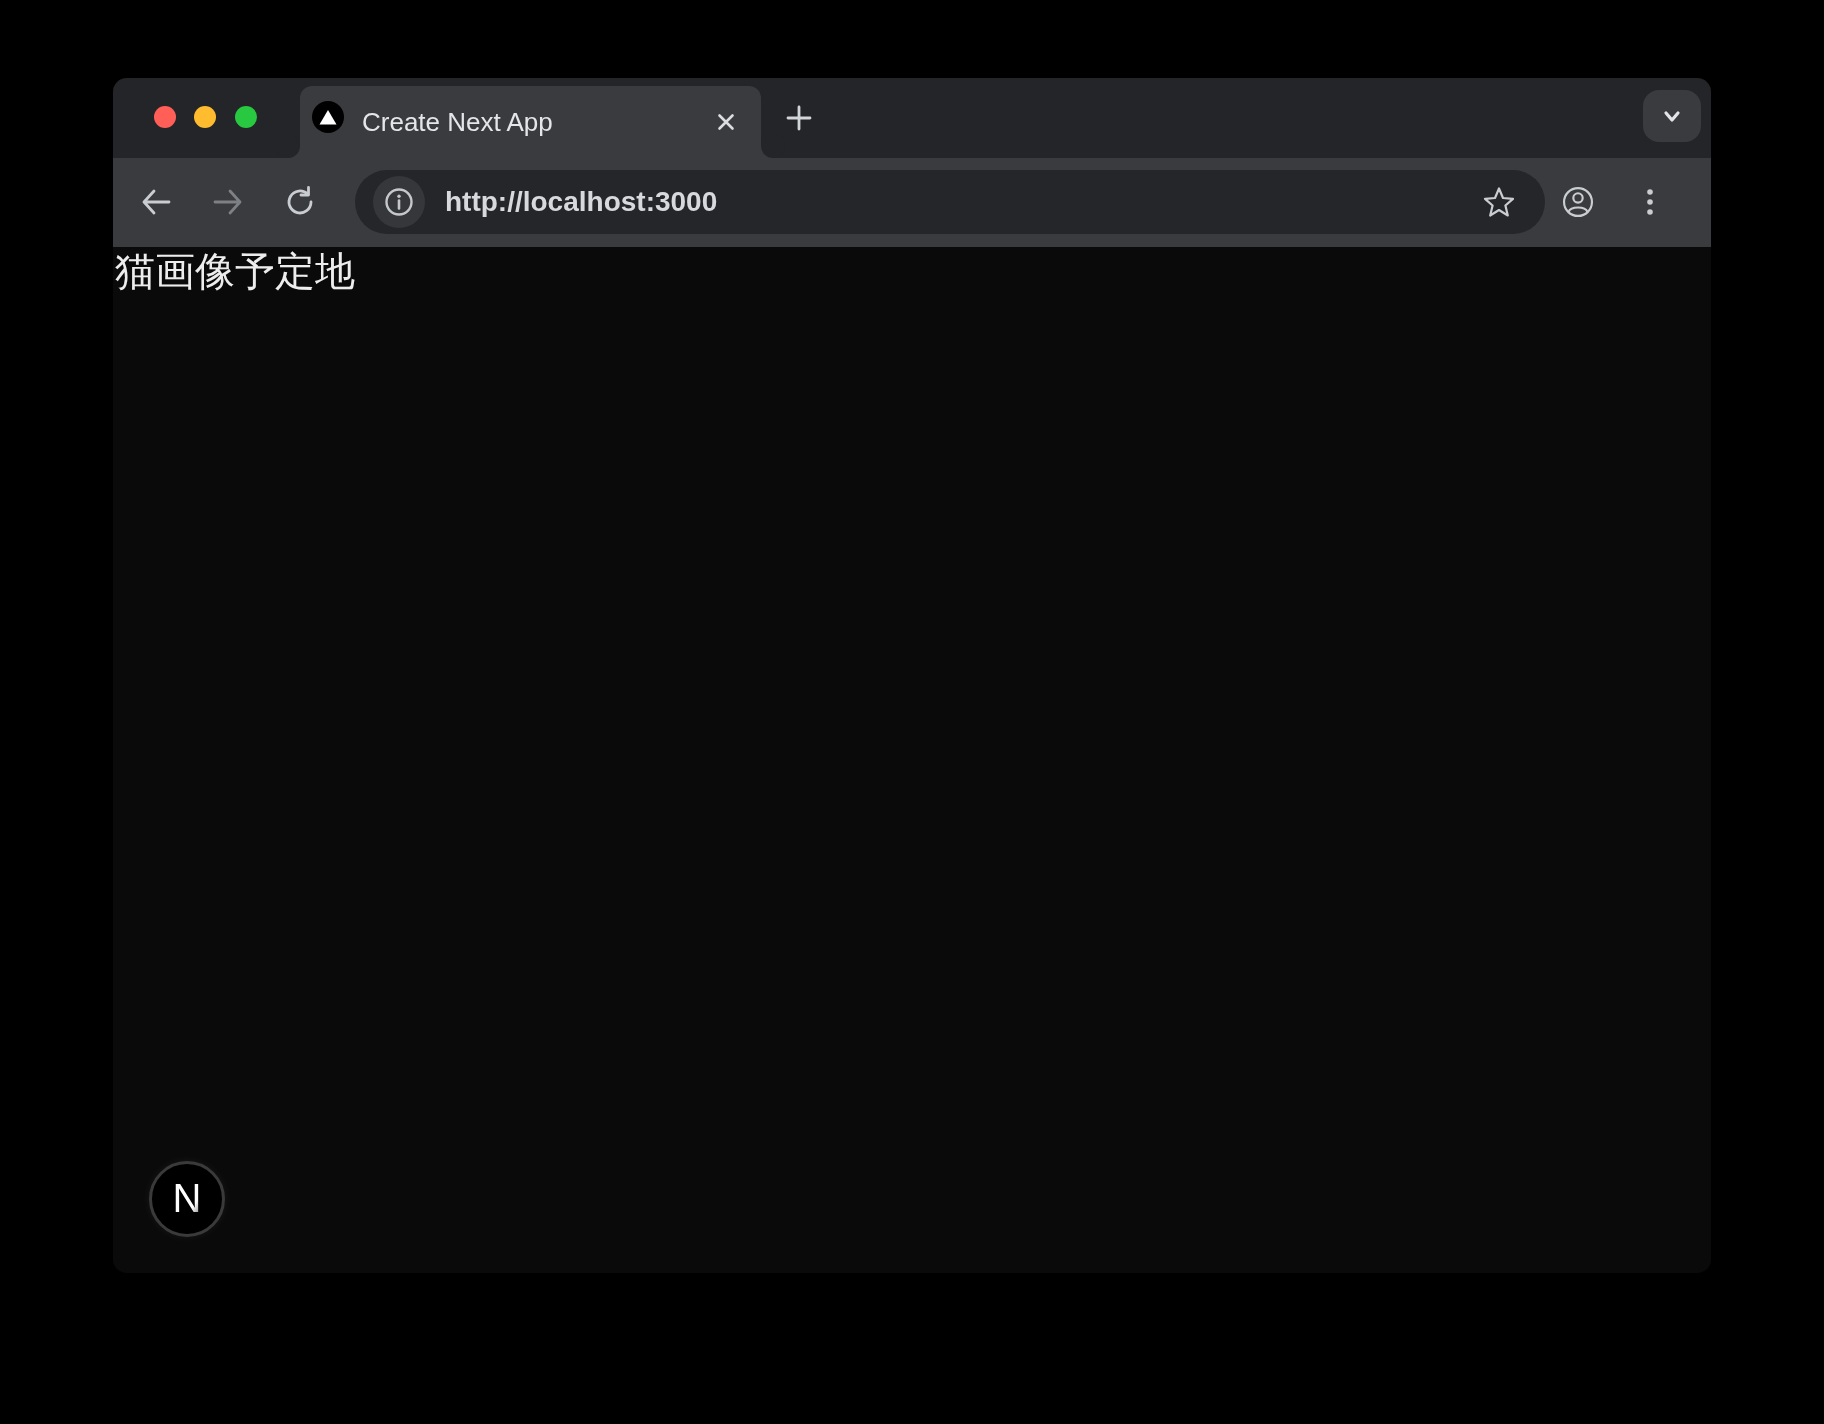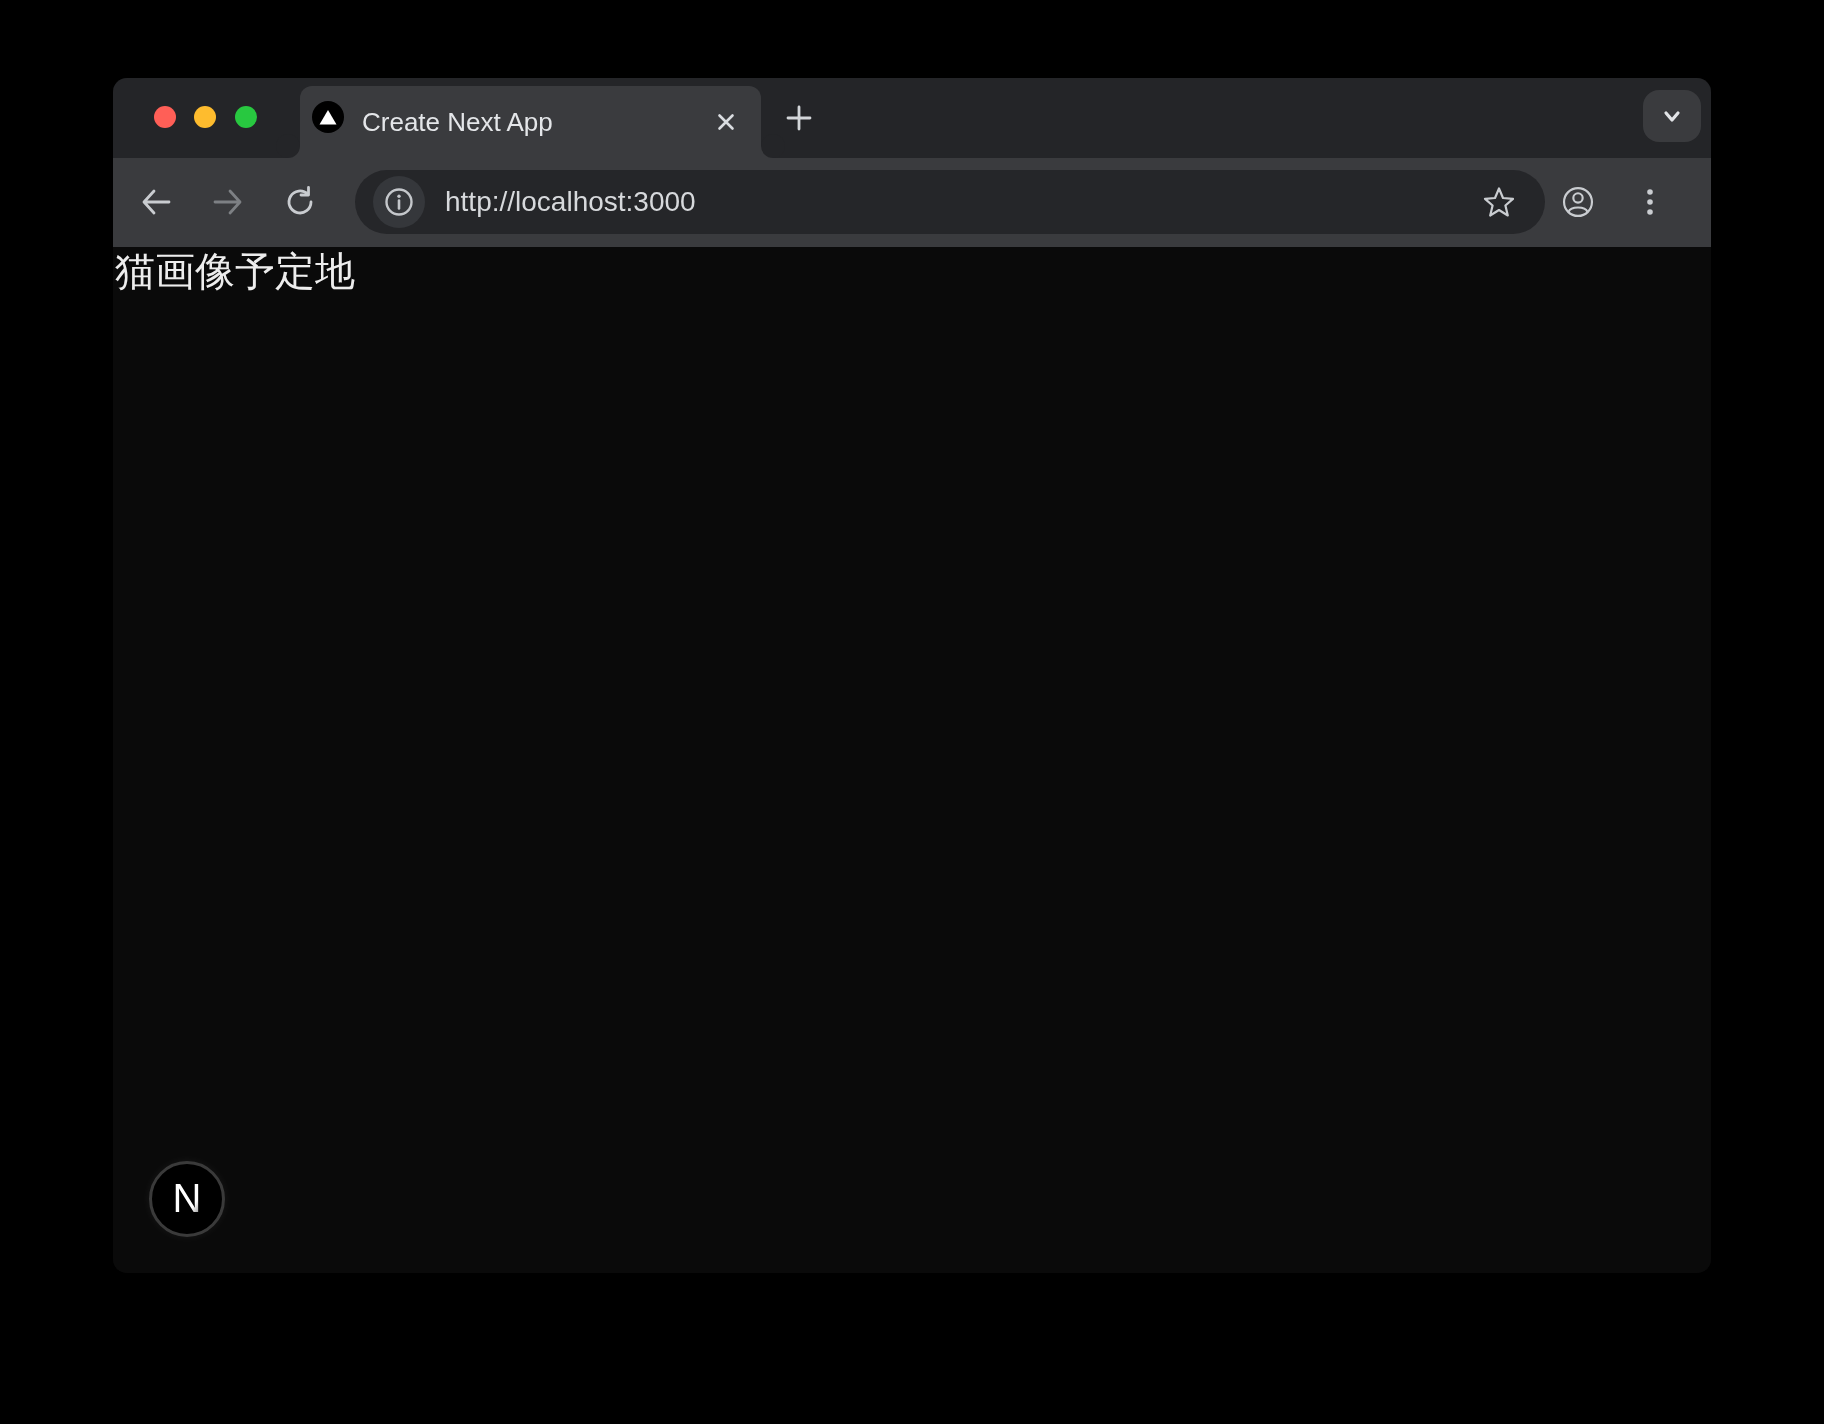--- a/index.html
+++ b/index.html
@@ -65,21 +65,21 @@
   .omnibox {
     position:absolute; left:242px; top:12px; width:1190px; height:64px;
     background:#252629; border-radius:32px;
   }
   .site-chip {
     position:absolute; left:18px; top:6px; width:52px; height:52px; border-radius:50%;
     background:#35373b; display:flex; align-items:center; justify-content:center; cursor:pointer;
   }
   .url-text {
     position:absolute; left:90px; top:0; height:64px; line-height:64px;
-    font-size:28px; color:#d7d9dc; white-space:nowrap;
+    font-size:28px; color:#d7d9dc; white-space:nowrap;font-weight:bold;
   }
   .star-btn { position:absolute; right:28px; top:14px; width:36px; height:36px;
     display:flex; align-items:center; justify-content:center; cursor:pointer; }
 
   .profile-btn { left:1447px; }
   .menu-btn    { left:1519px; }
 
   
   .content { position:relative; flex:1; background:#0a0a0a; }
   .page-text {

